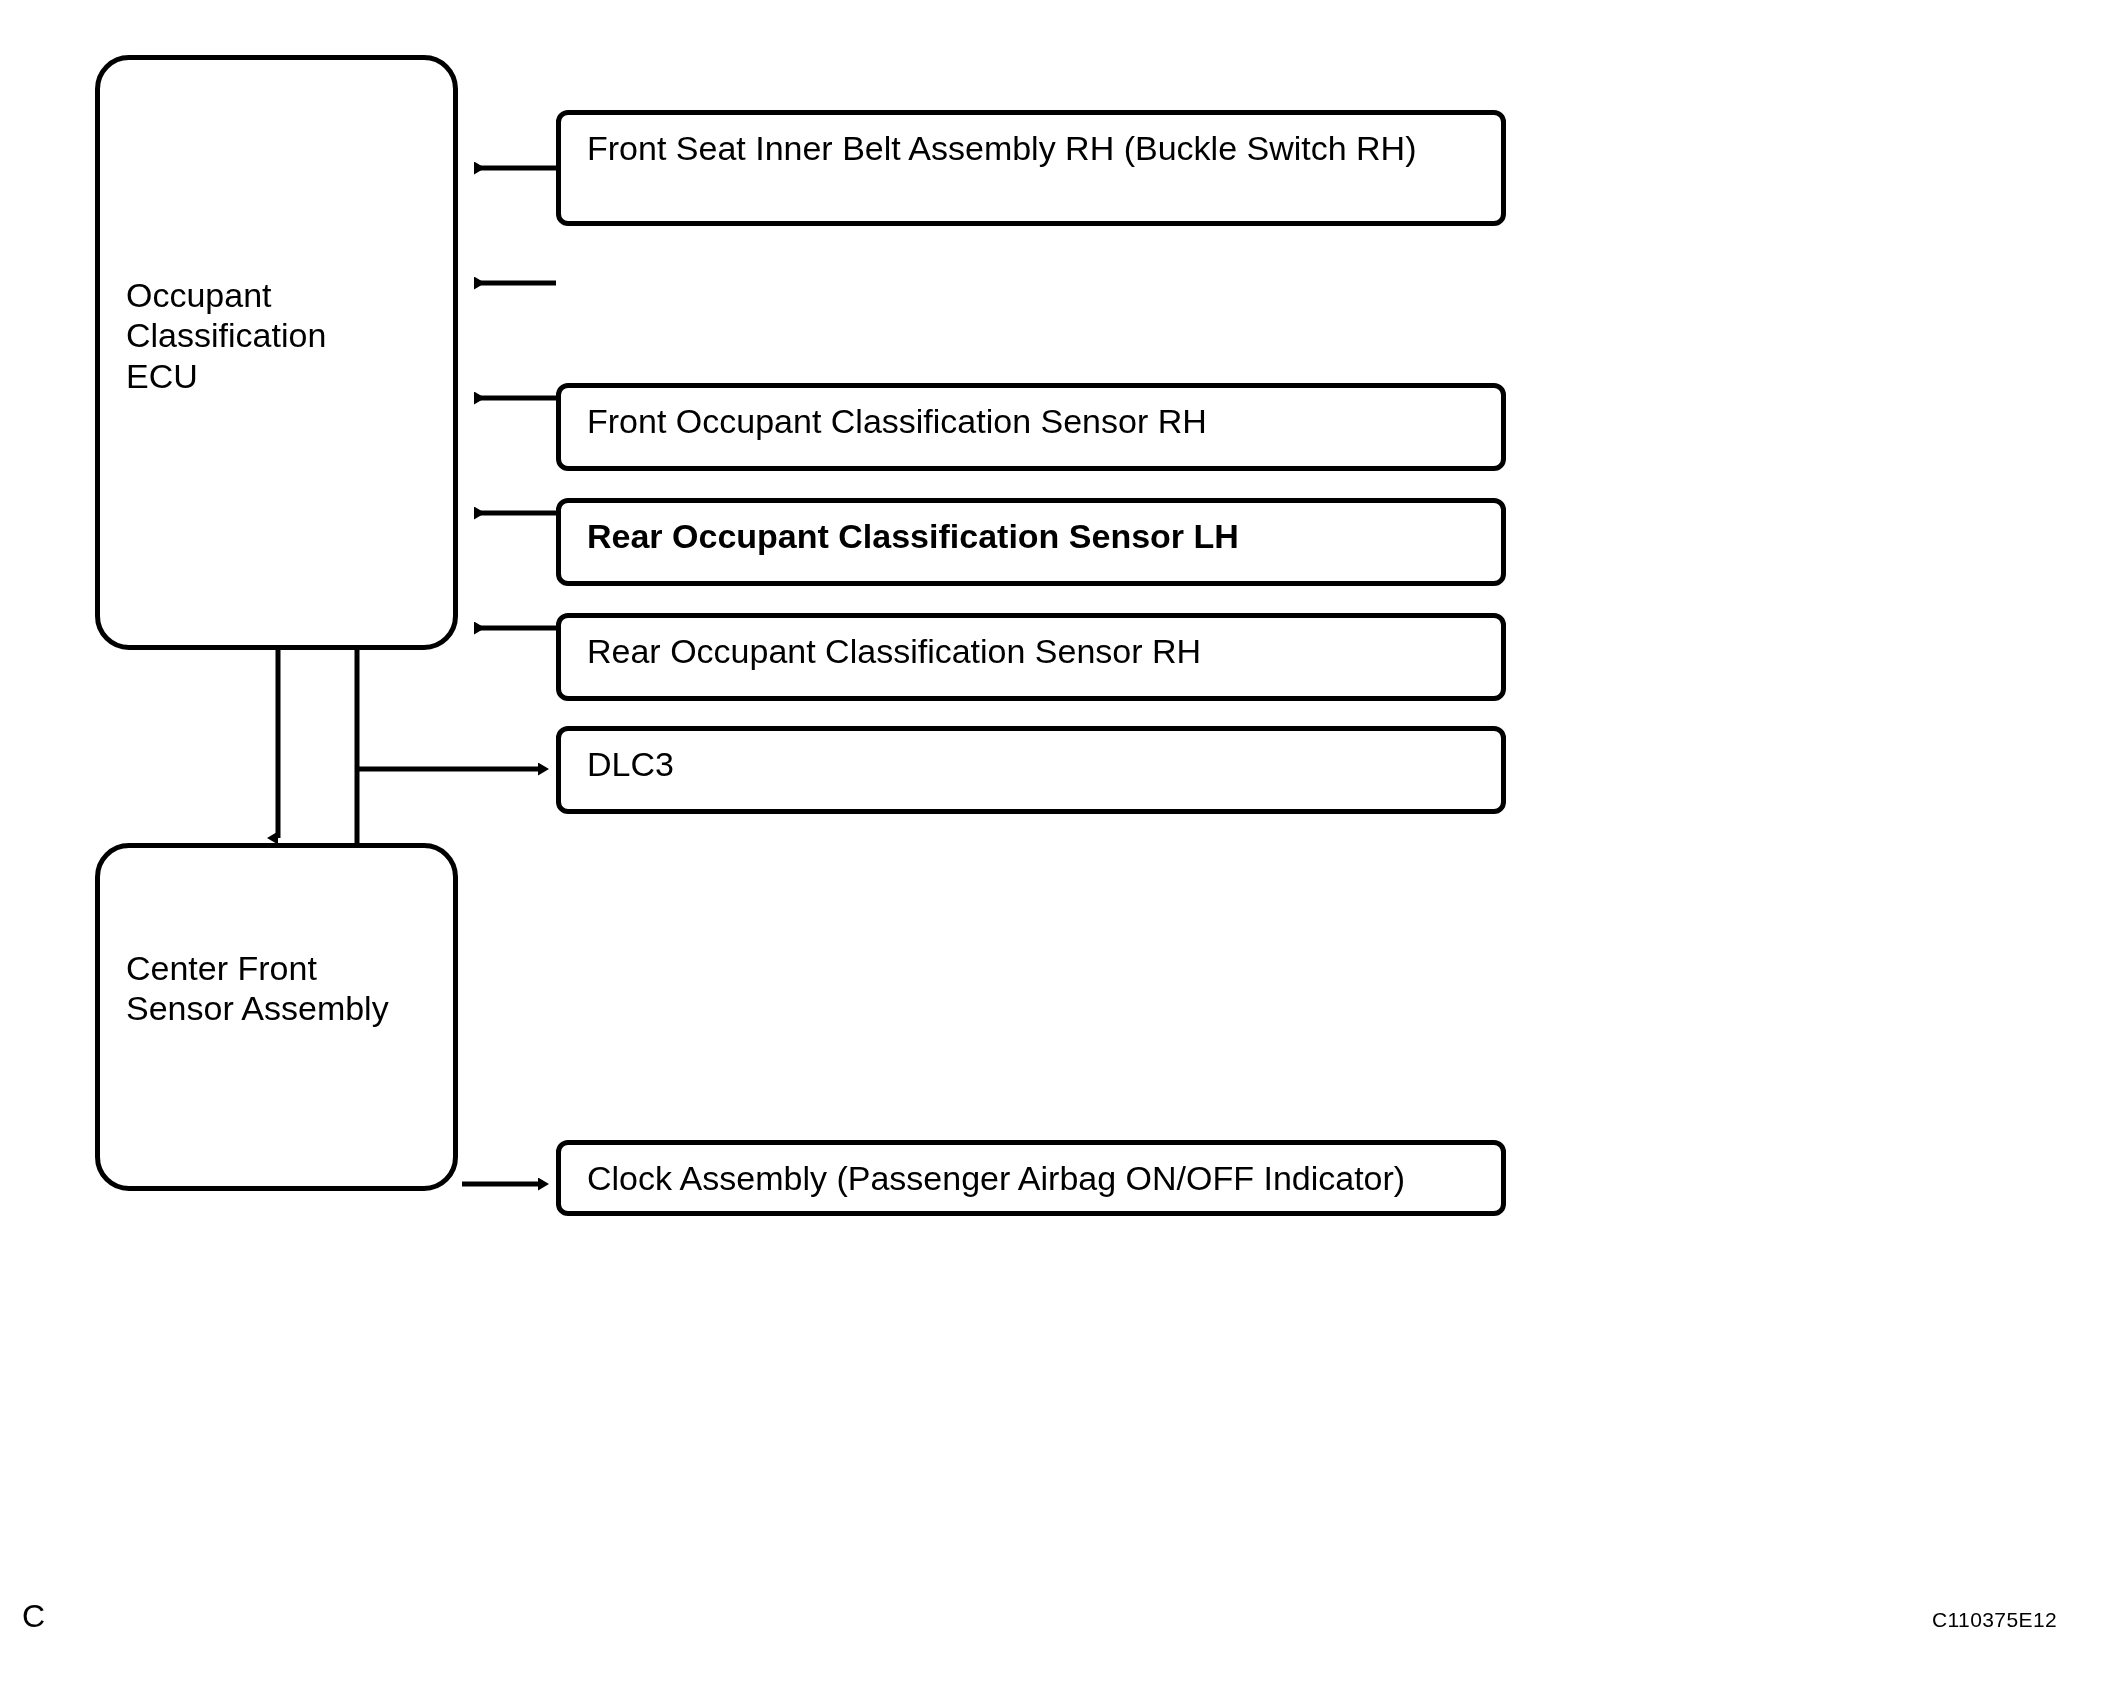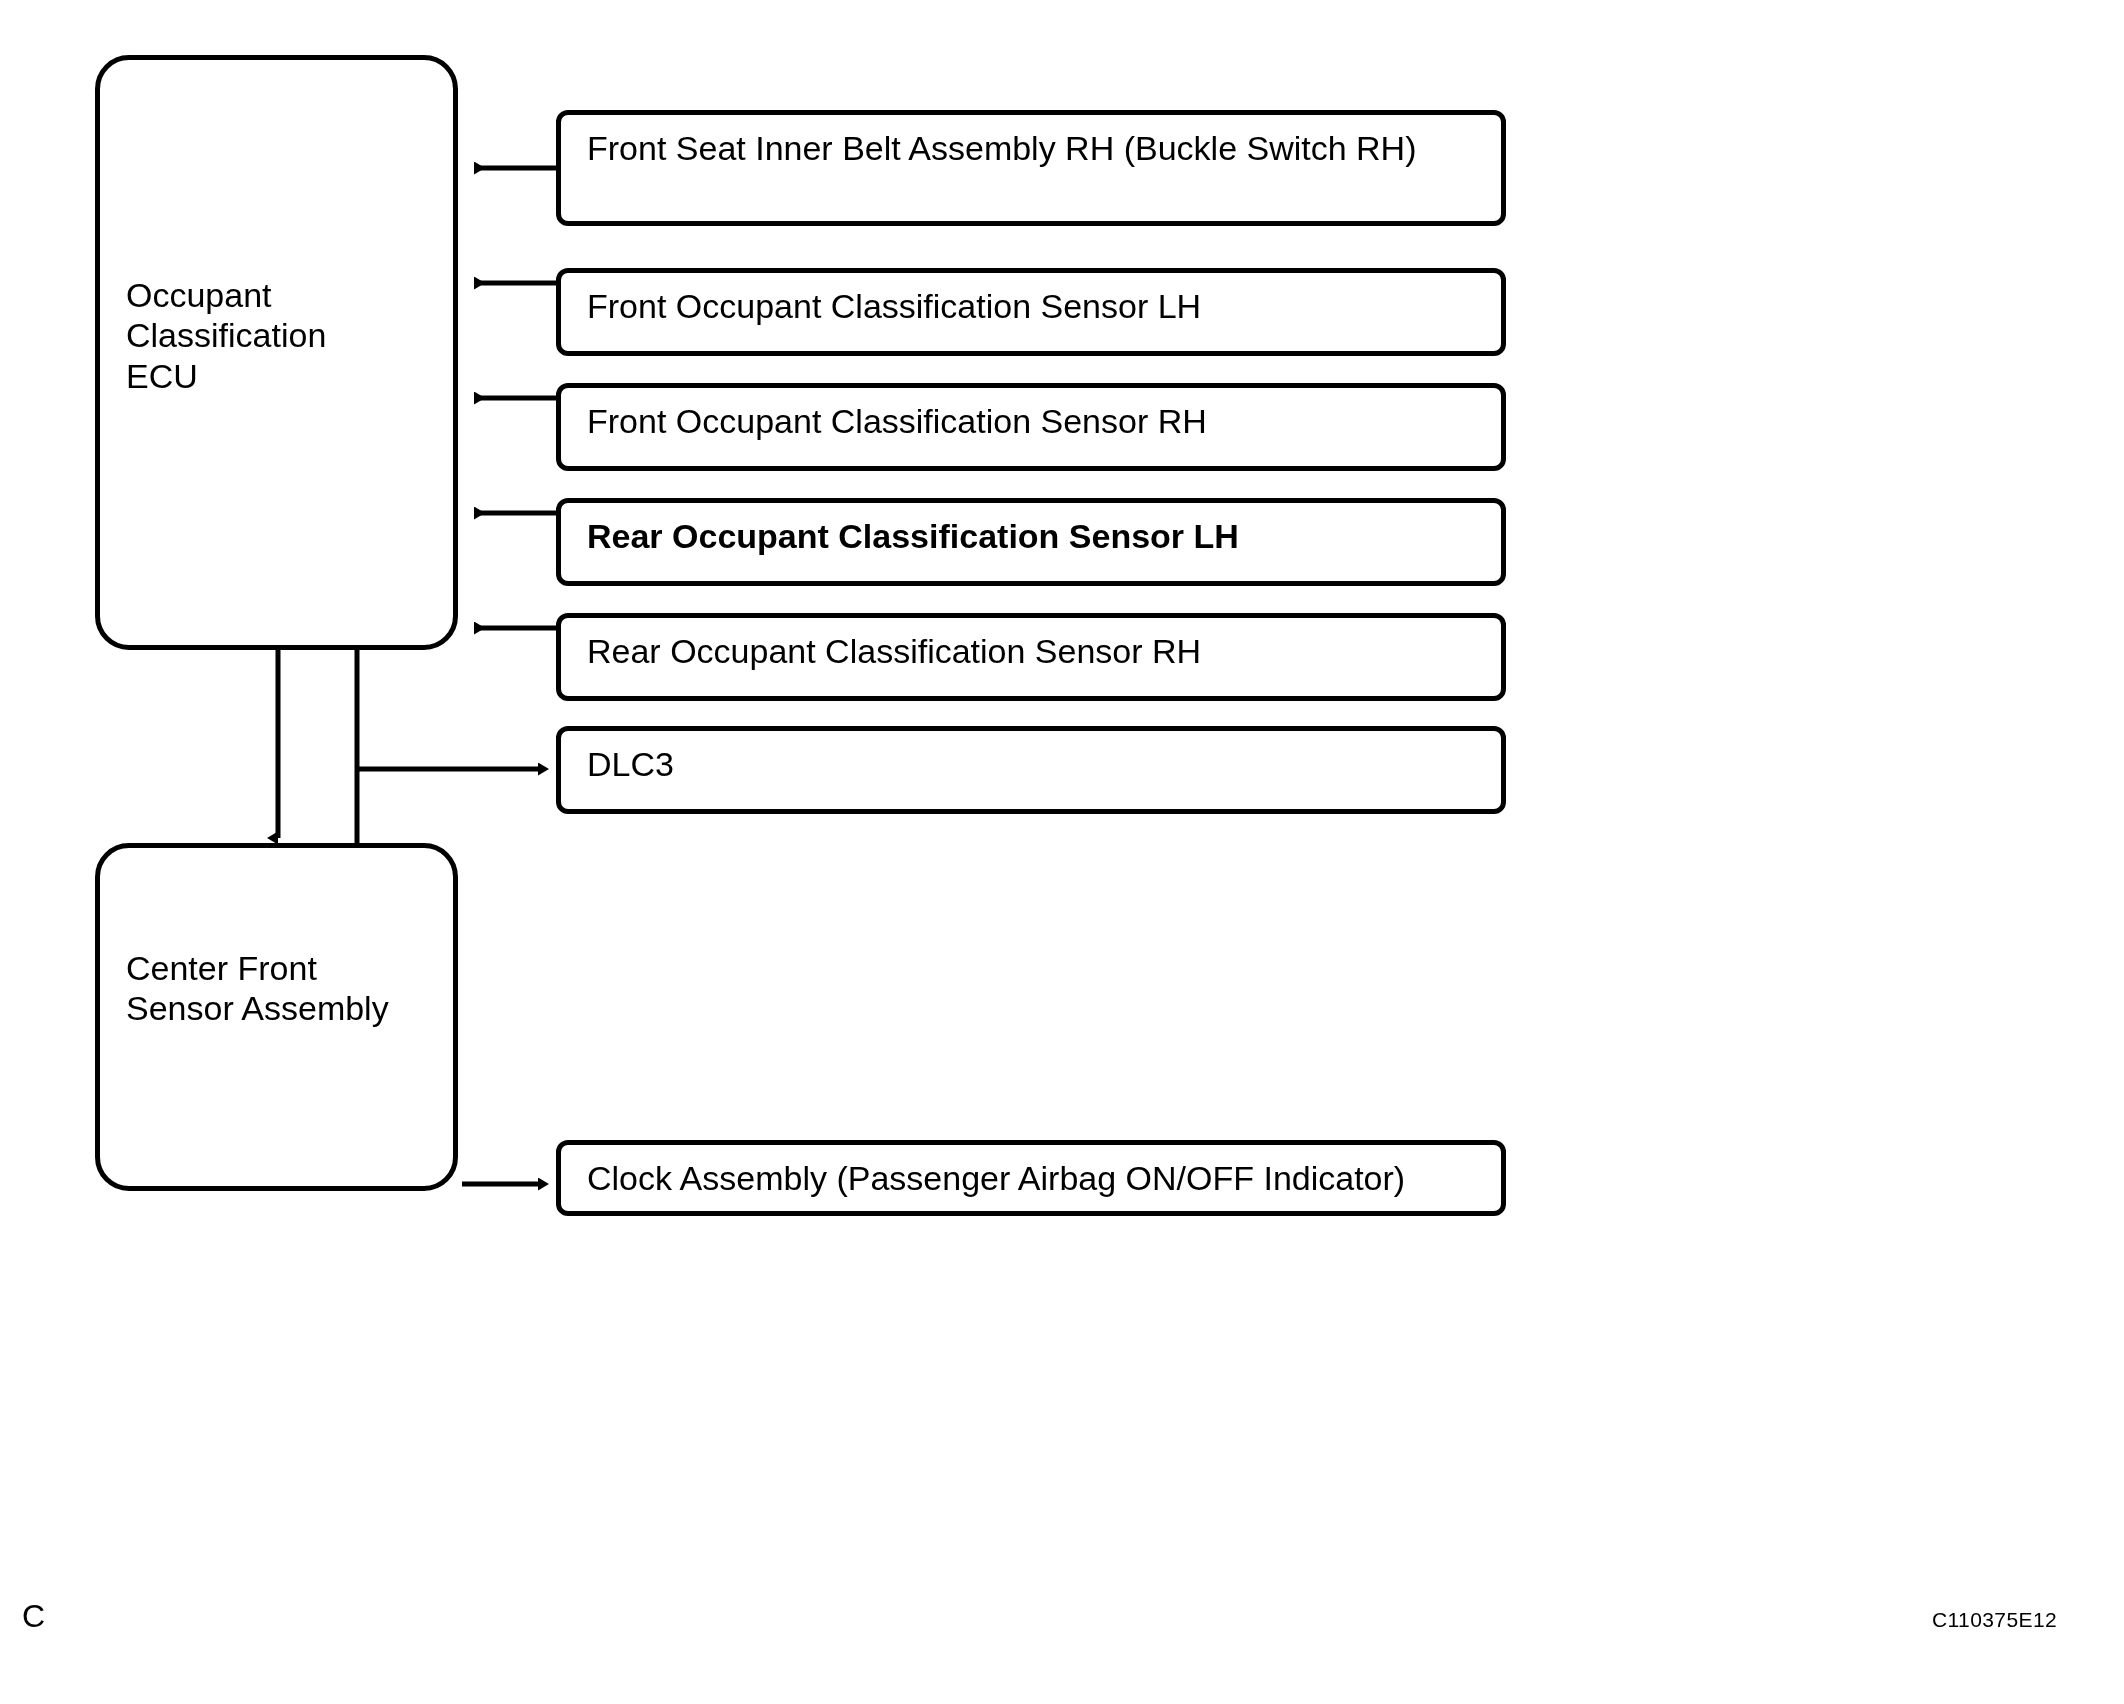--- a/index.html
+++ b/index.html
@@ -128,23 +128,20 @@
 
   <div class="module-box" style="left:95px; top:843px; width:363px; height:348px;">
     <div class="module-label" style="top:100px;">Center Front
 Sensor Assembly</div>
   </div>
 
   <div class="comp-box" style="left:556px; top:110px; width:950px; height:116px;">
     <div class="comp-label">Front Seat Inner Belt Assembly RH (Buckle Switch RH)</div>
   </div>
 
-  <div class="comp-box" style="left:556px; top:268px; width:950px; height:88px;">
-    <div class="comp-label">Front Occupant Classification Sensor LH</div>
-  </div>
 
   <div class="comp-box" style="left:556px; top:383px; width:950px; height:88px;">
     <div class="comp-label">Front Occupant Classification Sensor RH</div>
   </div>
 
   <div class="comp-box" style="left:556px; top:498px; width:950px; height:88px;font-weight:bold;">
     <div class="comp-label">Rear Occupant Classification Sensor LH</div>
   </div>
 
   <div class="comp-box" style="left:556px; top:613px; width:950px; height:88px;">

